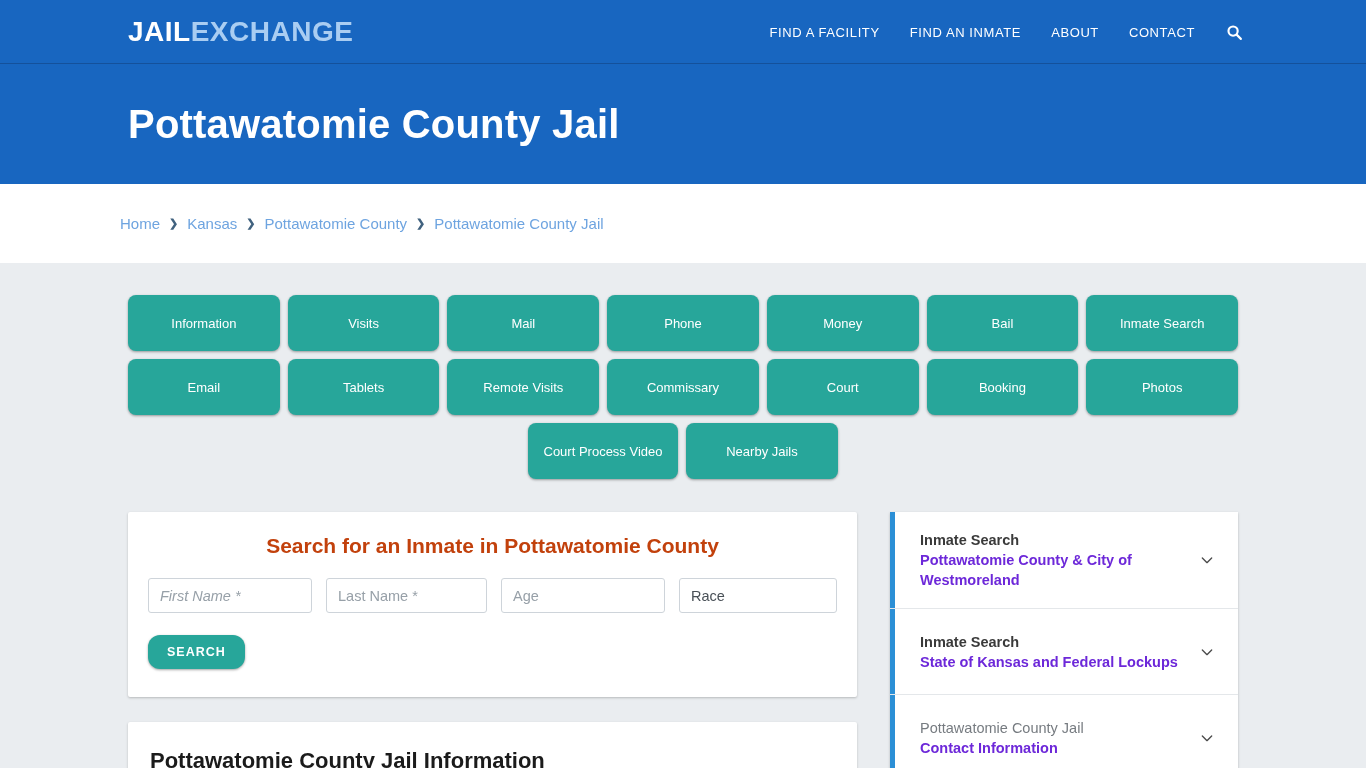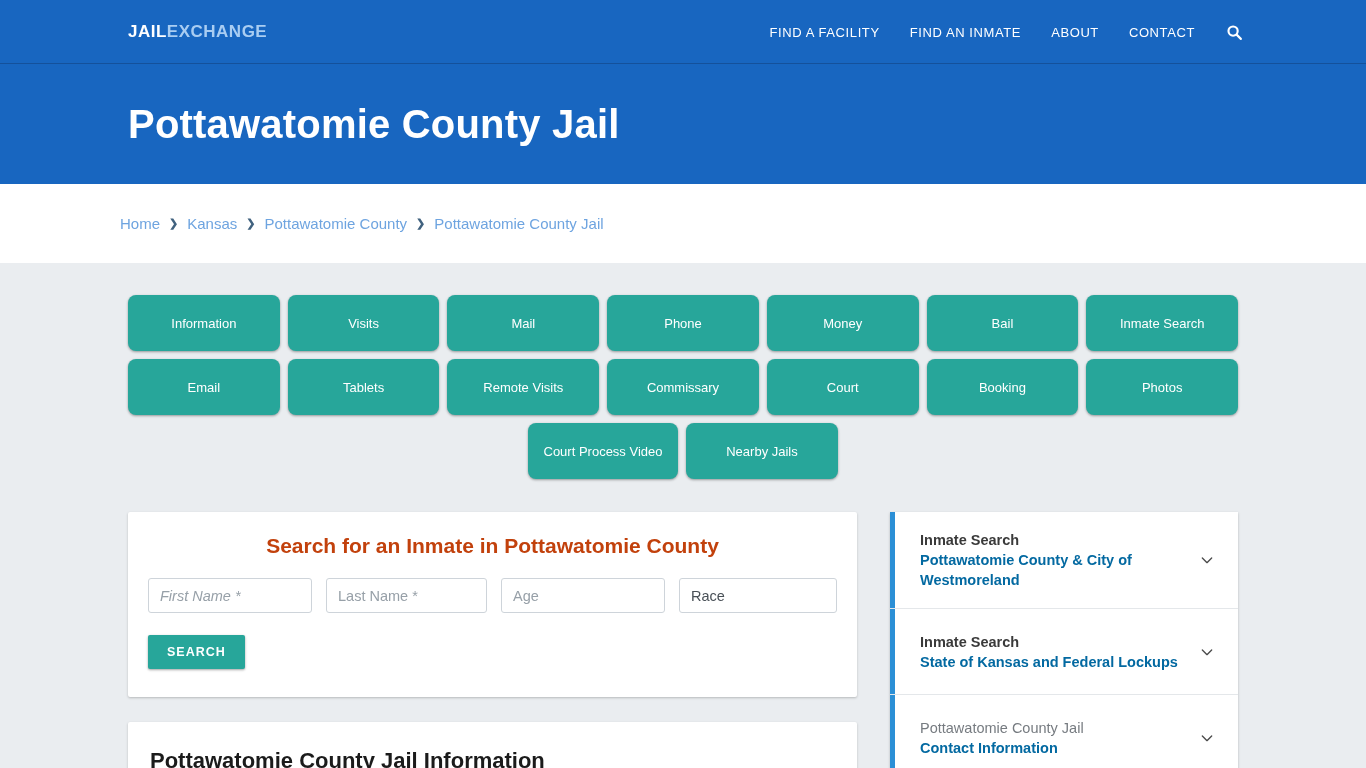--- a/index.html
+++ b/index.html
@@ -19,21 +19,21 @@
     height: 64px;
     background: #1866c0;
     border-bottom: 1px solid #14519b;
     display: flex;
     align-items: center;
   }
   .logo {
     position: absolute;
     left: 128px;
     top: 17px;
-    font-size: 17px;
+    font-size: 28px;
     font-weight: bold;
     letter-spacing: 0.5px;
     line-height: 30px;
     white-space: nowrap;
   }
   .logo .jail { color: #ffffff; }
   .logo .exchange { color: #a9cdf2; }
 
   .navlinks {
     position: absolute;
@@ -202,21 +202,21 @@
       calc(100% - 18px) 15px,
       calc(100% - 13px) 15px;
     background-size: 5px 5px, 5px 5px;
     background-repeat: no-repeat;
     color: #495057;
   }
   .search-submit {
     background: #27a69a;
     color: #ffffff;
     border: none;
-    border-radius: 2px;
+    border-radius: 12px;
     height: 34px;
     padding: 0 19px;
     font-size: 12.5px;
     font-weight: bold;
     letter-spacing: 1px;
     cursor: pointer;
     box-shadow: 0 1px 3px rgba(0,0,0,0.22), 0 1px 2px rgba(0,0,0,0.16);
     font-family: "Liberation Sans", sans-serif;
   }
 
@@ -248,21 +248,21 @@
   .acc-item::before {
     content: "";
     position: absolute;
     left: 0; top: 0; bottom: 0;
     width: 5px;
     background: #2b8fd6;
   }
   .acc-text { font-size: 14.5px; line-height: 20px; color: #3a3a3a; }
   .acc-line1 { font-weight: bold; color: #3a3a3a; display: block; }
   .acc-line1.muted { font-weight: normal; color: #767b80; }
-  .acc-line2 { font-weight: bold; color: #0369a1; display: block; }
+  .acc-line2 { font-weight: bold; color: #6d28d9; display: block; }
   .acc-chevron {
     position: absolute;
     right: 22px;
     top: 50%;
     transform: translateY(-50%);
     width: 18px; height: 18px;
     display: flex; align-items: center; justify-content: center;
   }
 </style>
 </head>

